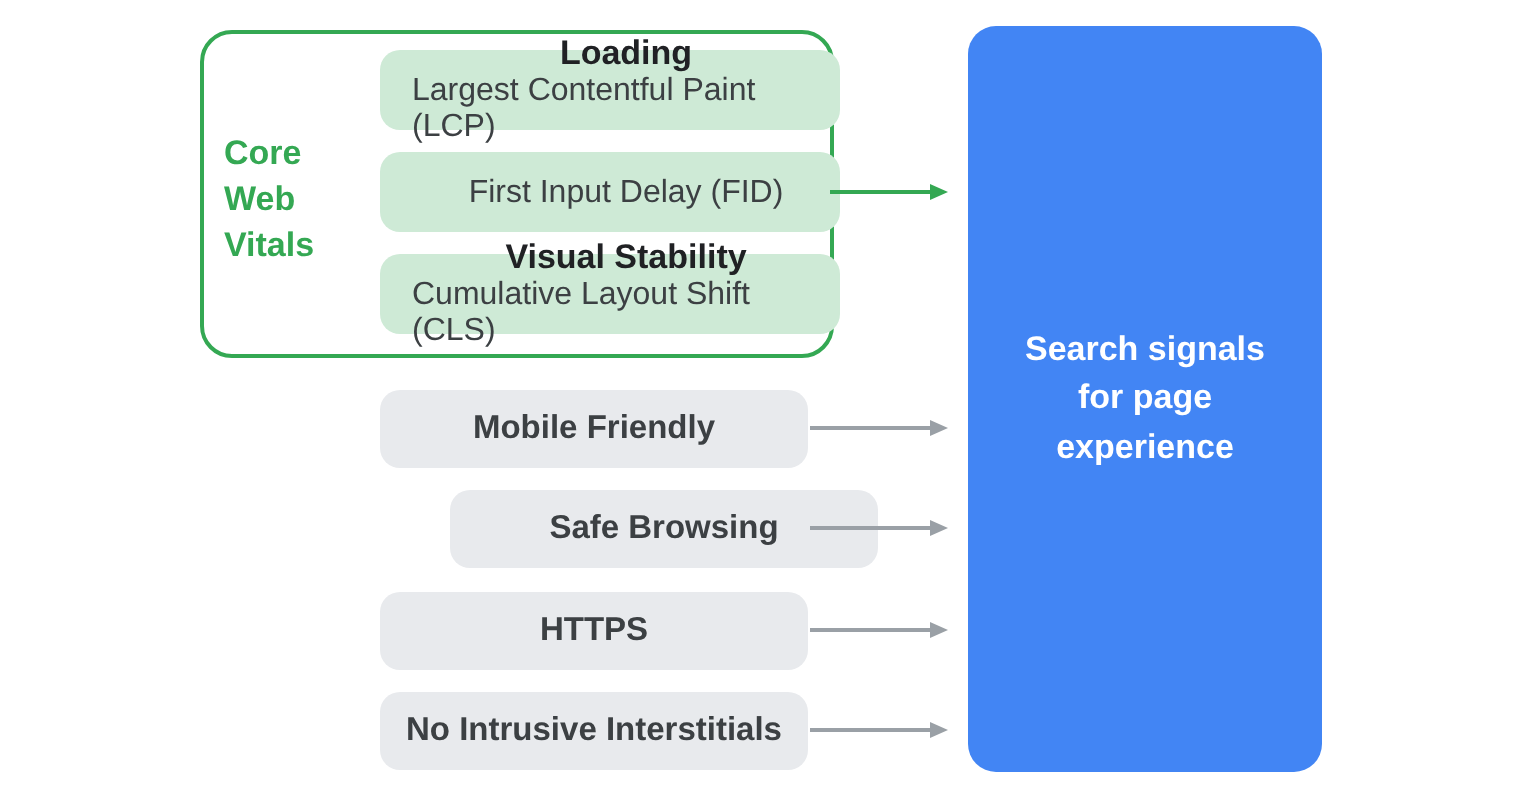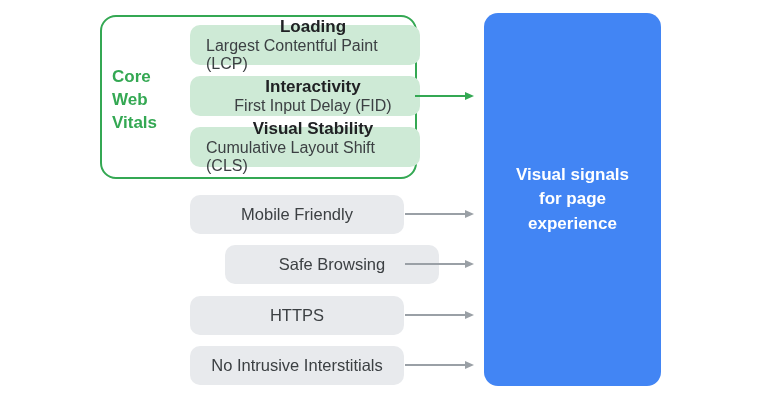--- a/index.html
+++ b/index.html
@@ -37,21 +37,21 @@
   .pill.green { left:190px; height:40px; background:#CEEAD6;padding-left:16px; }
   .pill.gray  { left:190px; height:39px; background:#E8EAED; }
 
   .pill-title {
     color:#202124; font-size:17px; font-weight:600; line-height:1.15;
   }
   .pill-sub {
     color:#3C4043; font-size:16px; font-weight:400; margin-top:1px;
   }
   .gray-label {
-    color:#3C4043; font-size:16.5px; font-weight:400;
+    color:#3C4043; font-size:16.5px; font-weight:700;
   }
 
   
   .arrow {
     position:absolute; height:10px;
     display:flex; align-items:center;
   }
   .arrow .line { height:2px; flex:1; }
   .arrow .head {
     width:0; height:0;
@@ -85,21 +85,20 @@
   <div class="cwv-group"></div>
 
   <div class="cwv-label">Core Web Vitals</div>
 
   <div class="pill green" style="top:25px;">
     <div class="pill-title">Loading</div>
     <div class="pill-sub">Largest Contentful Paint (LCP)</div>
   </div>
 
   <div class="pill green" style="top:76px;">
-    <div class="pill-title">Interactivity</div>
     <div class="pill-sub">First Input Delay (FID)</div>
   </div>
 
   <div class="pill green" style="top:127px;">
     <div class="pill-title">Visual Stability</div>
     <div class="pill-sub">Cumulative Layout Shift (CLS)</div>
   </div>
 
   <div class="arrow green" style="left:415px; top:91px; width:59px;">
     <div class="line"></div>
@@ -133,18 +132,18 @@
   <div class="arrow gray" style="left:405px; top:310px; width:69px;">
     <div class="line"></div>
     <div class="head"></div>
   </div>
   <div class="arrow gray" style="left:405px; top:360px; width:69px;">
     <div class="line"></div>
     <div class="head"></div>
   </div>
 
   <div class="result-box">
-    <div class="result-line">Visual signals</div>
+    <div class="result-line">Search signals</div>
     <div class="result-line">for page</div>
     <div class="result-line">experience</div>
   </div>
 
 </div>
 
 </body></html>

